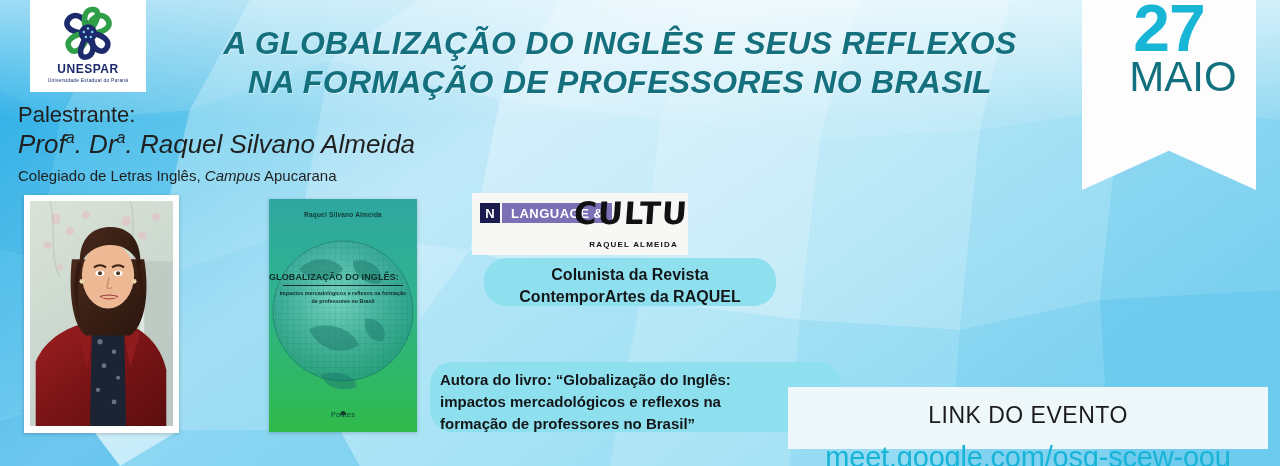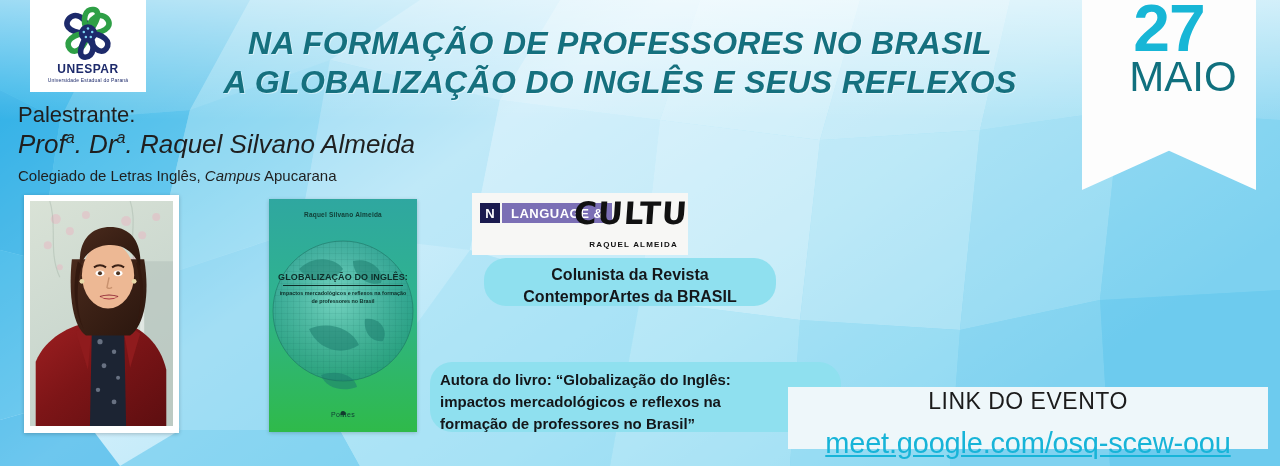--- a/index.html
+++ b/index.html
@@ -88,21 +88,21 @@
     position:absolute; left:269px; top:199px; width:148px; height:233px; z-index:6;
     background:#2fb39a; overflow:hidden;
     box-shadow:0 1px 4px rgba(0,0,0,0.2);
   }
   .book svg { position:absolute; inset:0; width:100%; height:100%; }
   .book-author {
     position:absolute; top:12px; left:0; width:100%; text-align:center;
     font-size:6.5px; font-weight:bold; color:#113c35; letter-spacing:0.2px;
   }
   .book-title {
-    position:absolute; top:73px; left:0; width:100%; text-align:center;
+    position:absolute; top:73px; left:0; width:100%; 
     font-size:9px; font-weight:bold; color:#0d2d28; letter-spacing:0.1px;
     padding-bottom:2px;
   }
   .book-title-rule {
     position:absolute; top:86px; left:14px; width:120px; height:1px; background:#0d2d28;
   }
   .book-sub {
     position:absolute; top:90px; left:8px; width:132px; text-align:center;
     font-size:5.4px; font-weight:bold; color:#0d2d28; line-height:1.5;
   }
@@ -155,21 +155,21 @@
   .band-footer {
     left:18px; top:440px; width:520px; height:22px;
     background:#b9e4f7;
     font-size:11.5px; font-weight:bold; color:#111820;
     display:flex; align-items:center; justify-content:center;
   }
 
   
   .link-box {
     position:absolute; left:788px; top:387px; width:480px; height:62px; z-index:6;
-    background:#eef7fa; text-align:center; padding-top:1px;
+    background:#eef7fa; text-align:center; padding-top:15px;
   }
   .link-title {
     font-size:23px; color:#1b1b1b; letter-spacing:0.5px; line-height:1.15;
   }
   .link-url {
     font-size:29px; color:#17b4d8; text-decoration:underline;
     line-height:1.12; letter-spacing:-0.2px;margin-top:13px;
   }
 </style>
 </head>
@@ -245,22 +245,22 @@
           <circle cx="47" cy="47" r="1.8"></circle>
         <circle cx="54" cy="47" r="1.8"></circle>
       </g>
     </svg>
   </span>
   <div class="logo-word">UNESPAR</div>
   <div class="logo-sub">Universidade Estadual do Paraná</div>
 </div>
 
 <div class="title">
+  <div>A GLOBALIZAÇÃO DO INGLÊS E SEUS REFLEXOS</div>
   <div>NA FORMAÇÃO DE PROFESSORES NO BRASIL</div>
-  <div>A GLOBALIZAÇÃO DO INGLÊS E SEUS REFLEXOS</div>
 </div>
 
 <div class="ribbon">
   <div class="ribbon-day">27</div>
   <div class="ribbon-month">MAIO</div>
 </div>
 
 <div class="speaker">
   <div class="speaker-label">Palestrante:</div>
   <div class="speaker-name">
@@ -399,21 +399,21 @@
   <div class="lc-row">
     <span class="lc-badge">N</span>
     <span class="lc-bar">LANGUAGE &amp;</span>
   </div>
   <div class="lc-culture">CULTURE</div>
   <div class="lc-name">RAQUEL ALMEIDA</div>
 </div>
 
 <div class="band band-columnist">
   <div>Colunista da Revista</div>
-  <div>ContemporArtes da BRASIL</div>
+  <div>ContemporArtes da RAQUEL</div>
 </div>
 
 <div class="band band-book">
   <div>Autora do livro: “Globalização do Inglês:</div>
   <div>impactos mercadológicos e reflexos na</div>
   <div>formação de professores no Brasil”</div>
 </div>
 
 <div class="band-footer">A lista de presença será disponibilizada  para os participantes durante a palestra.</div>
 

